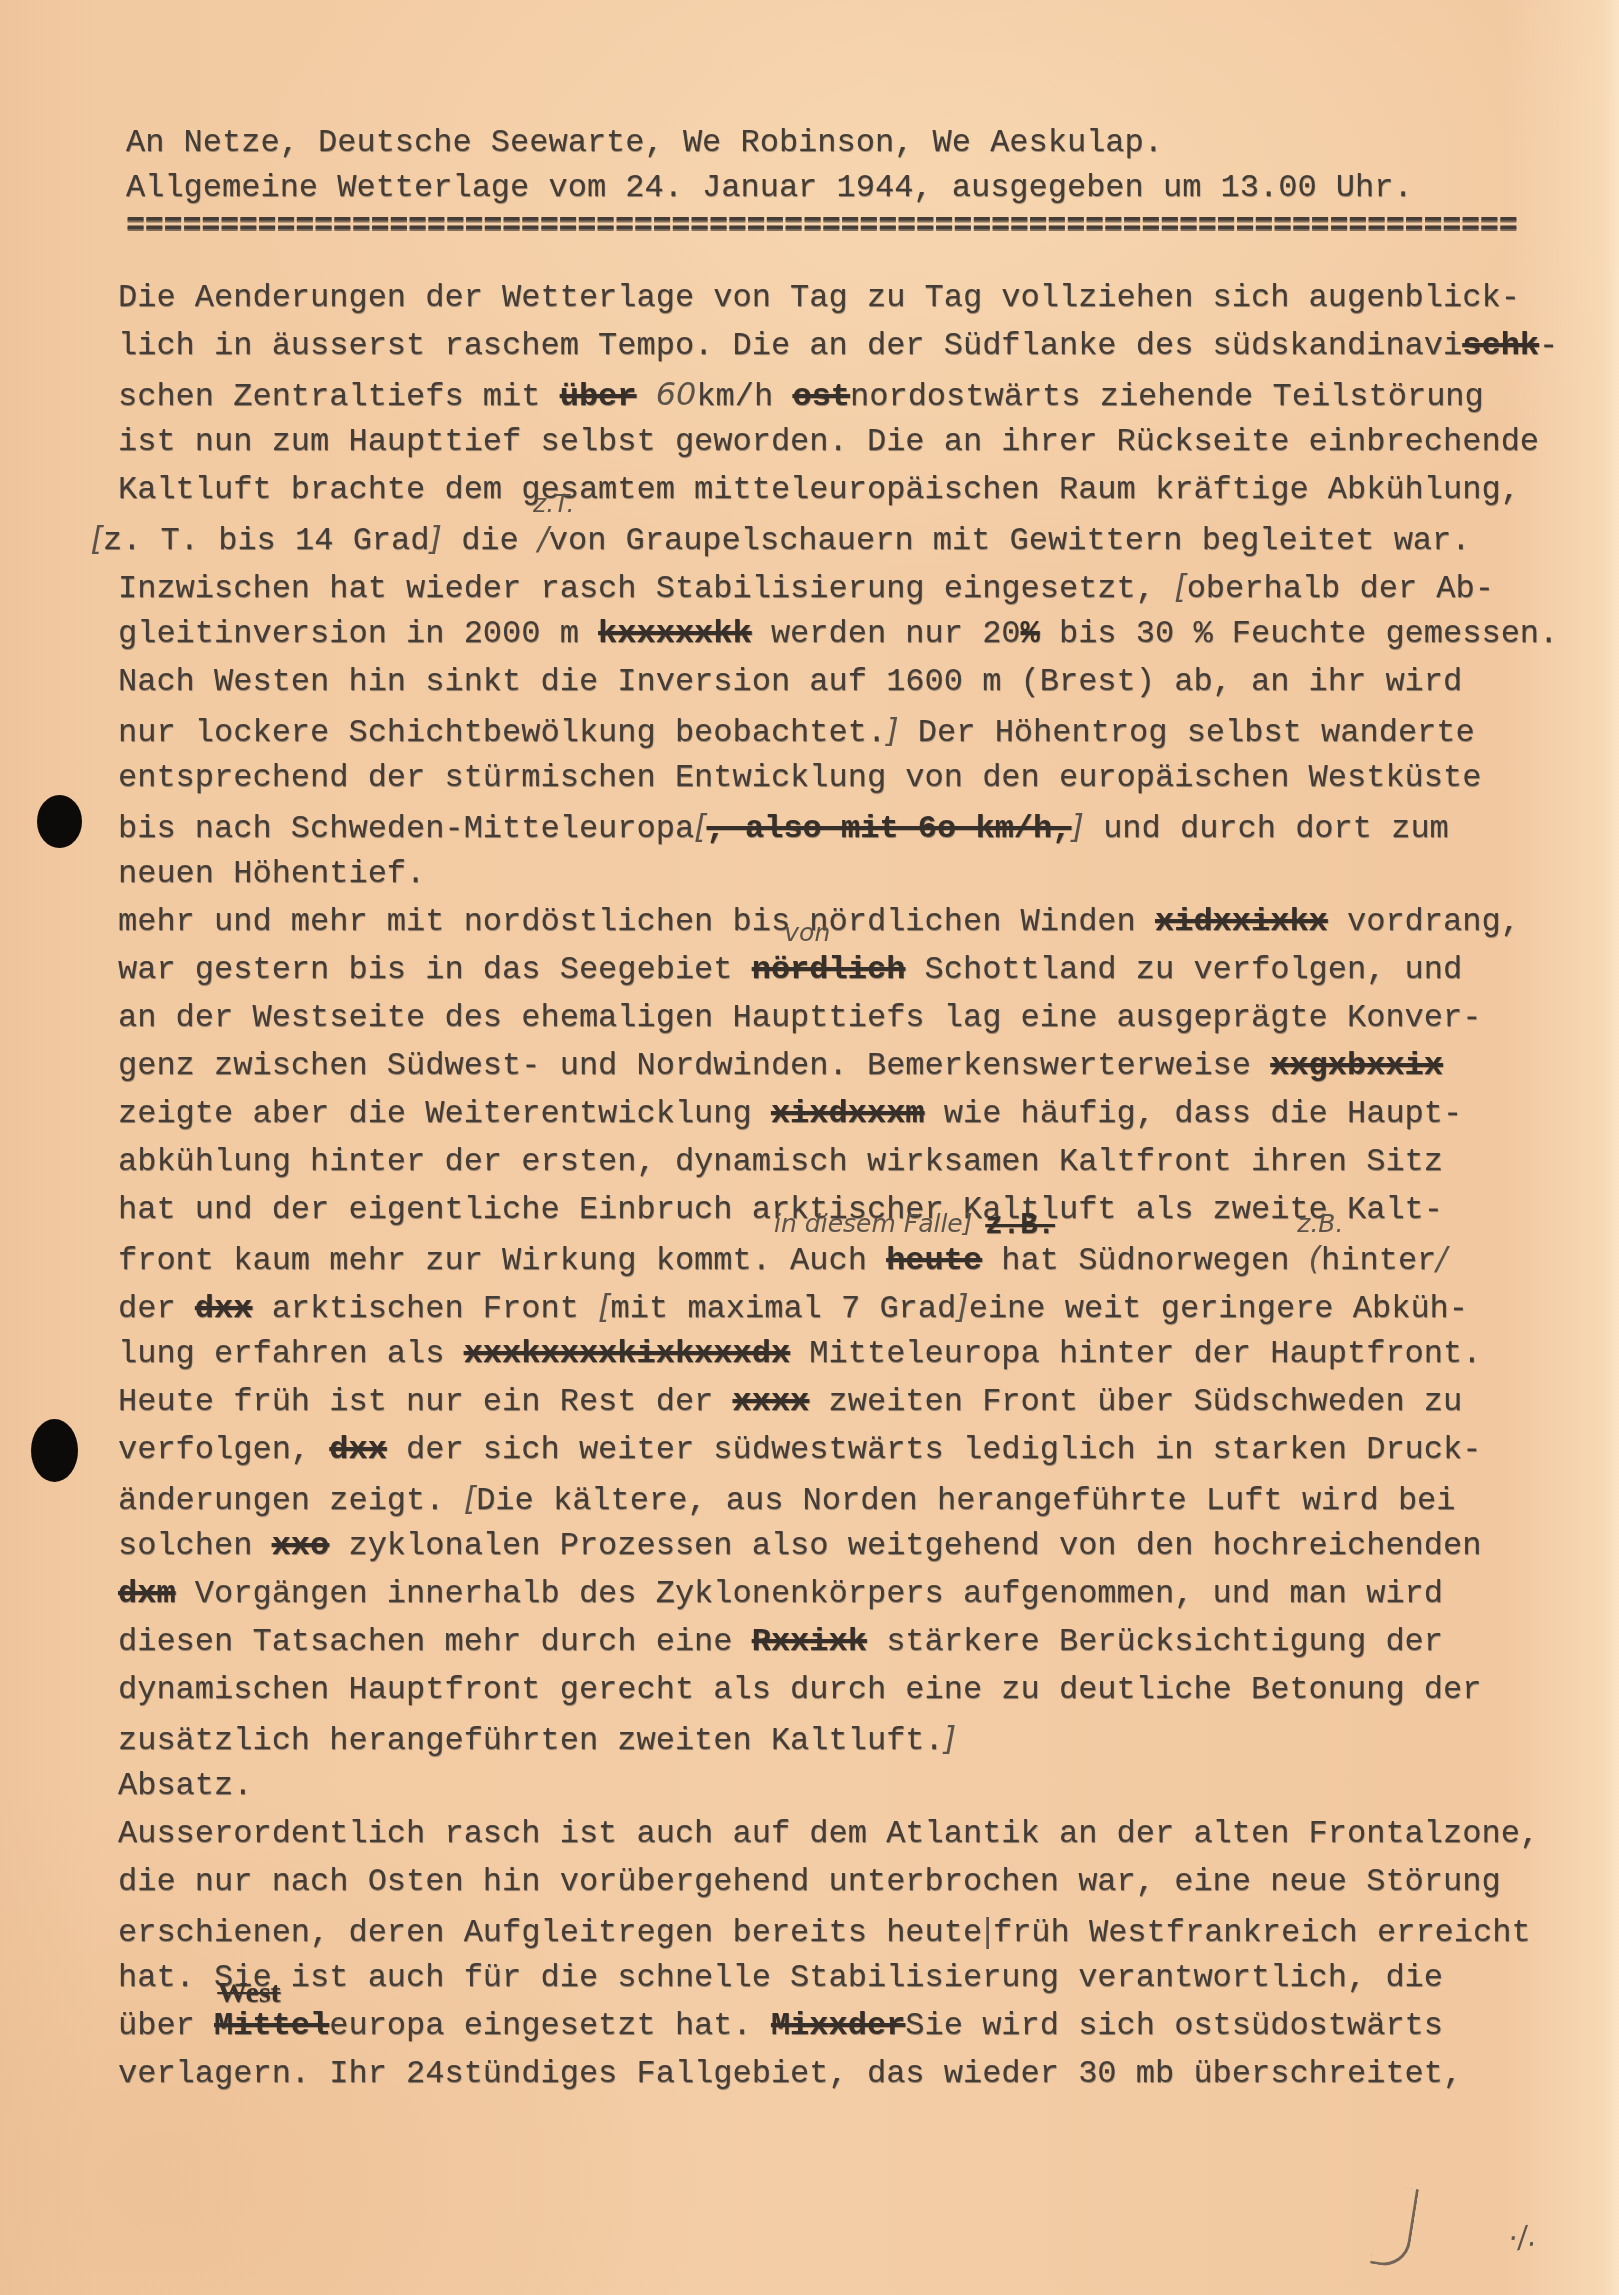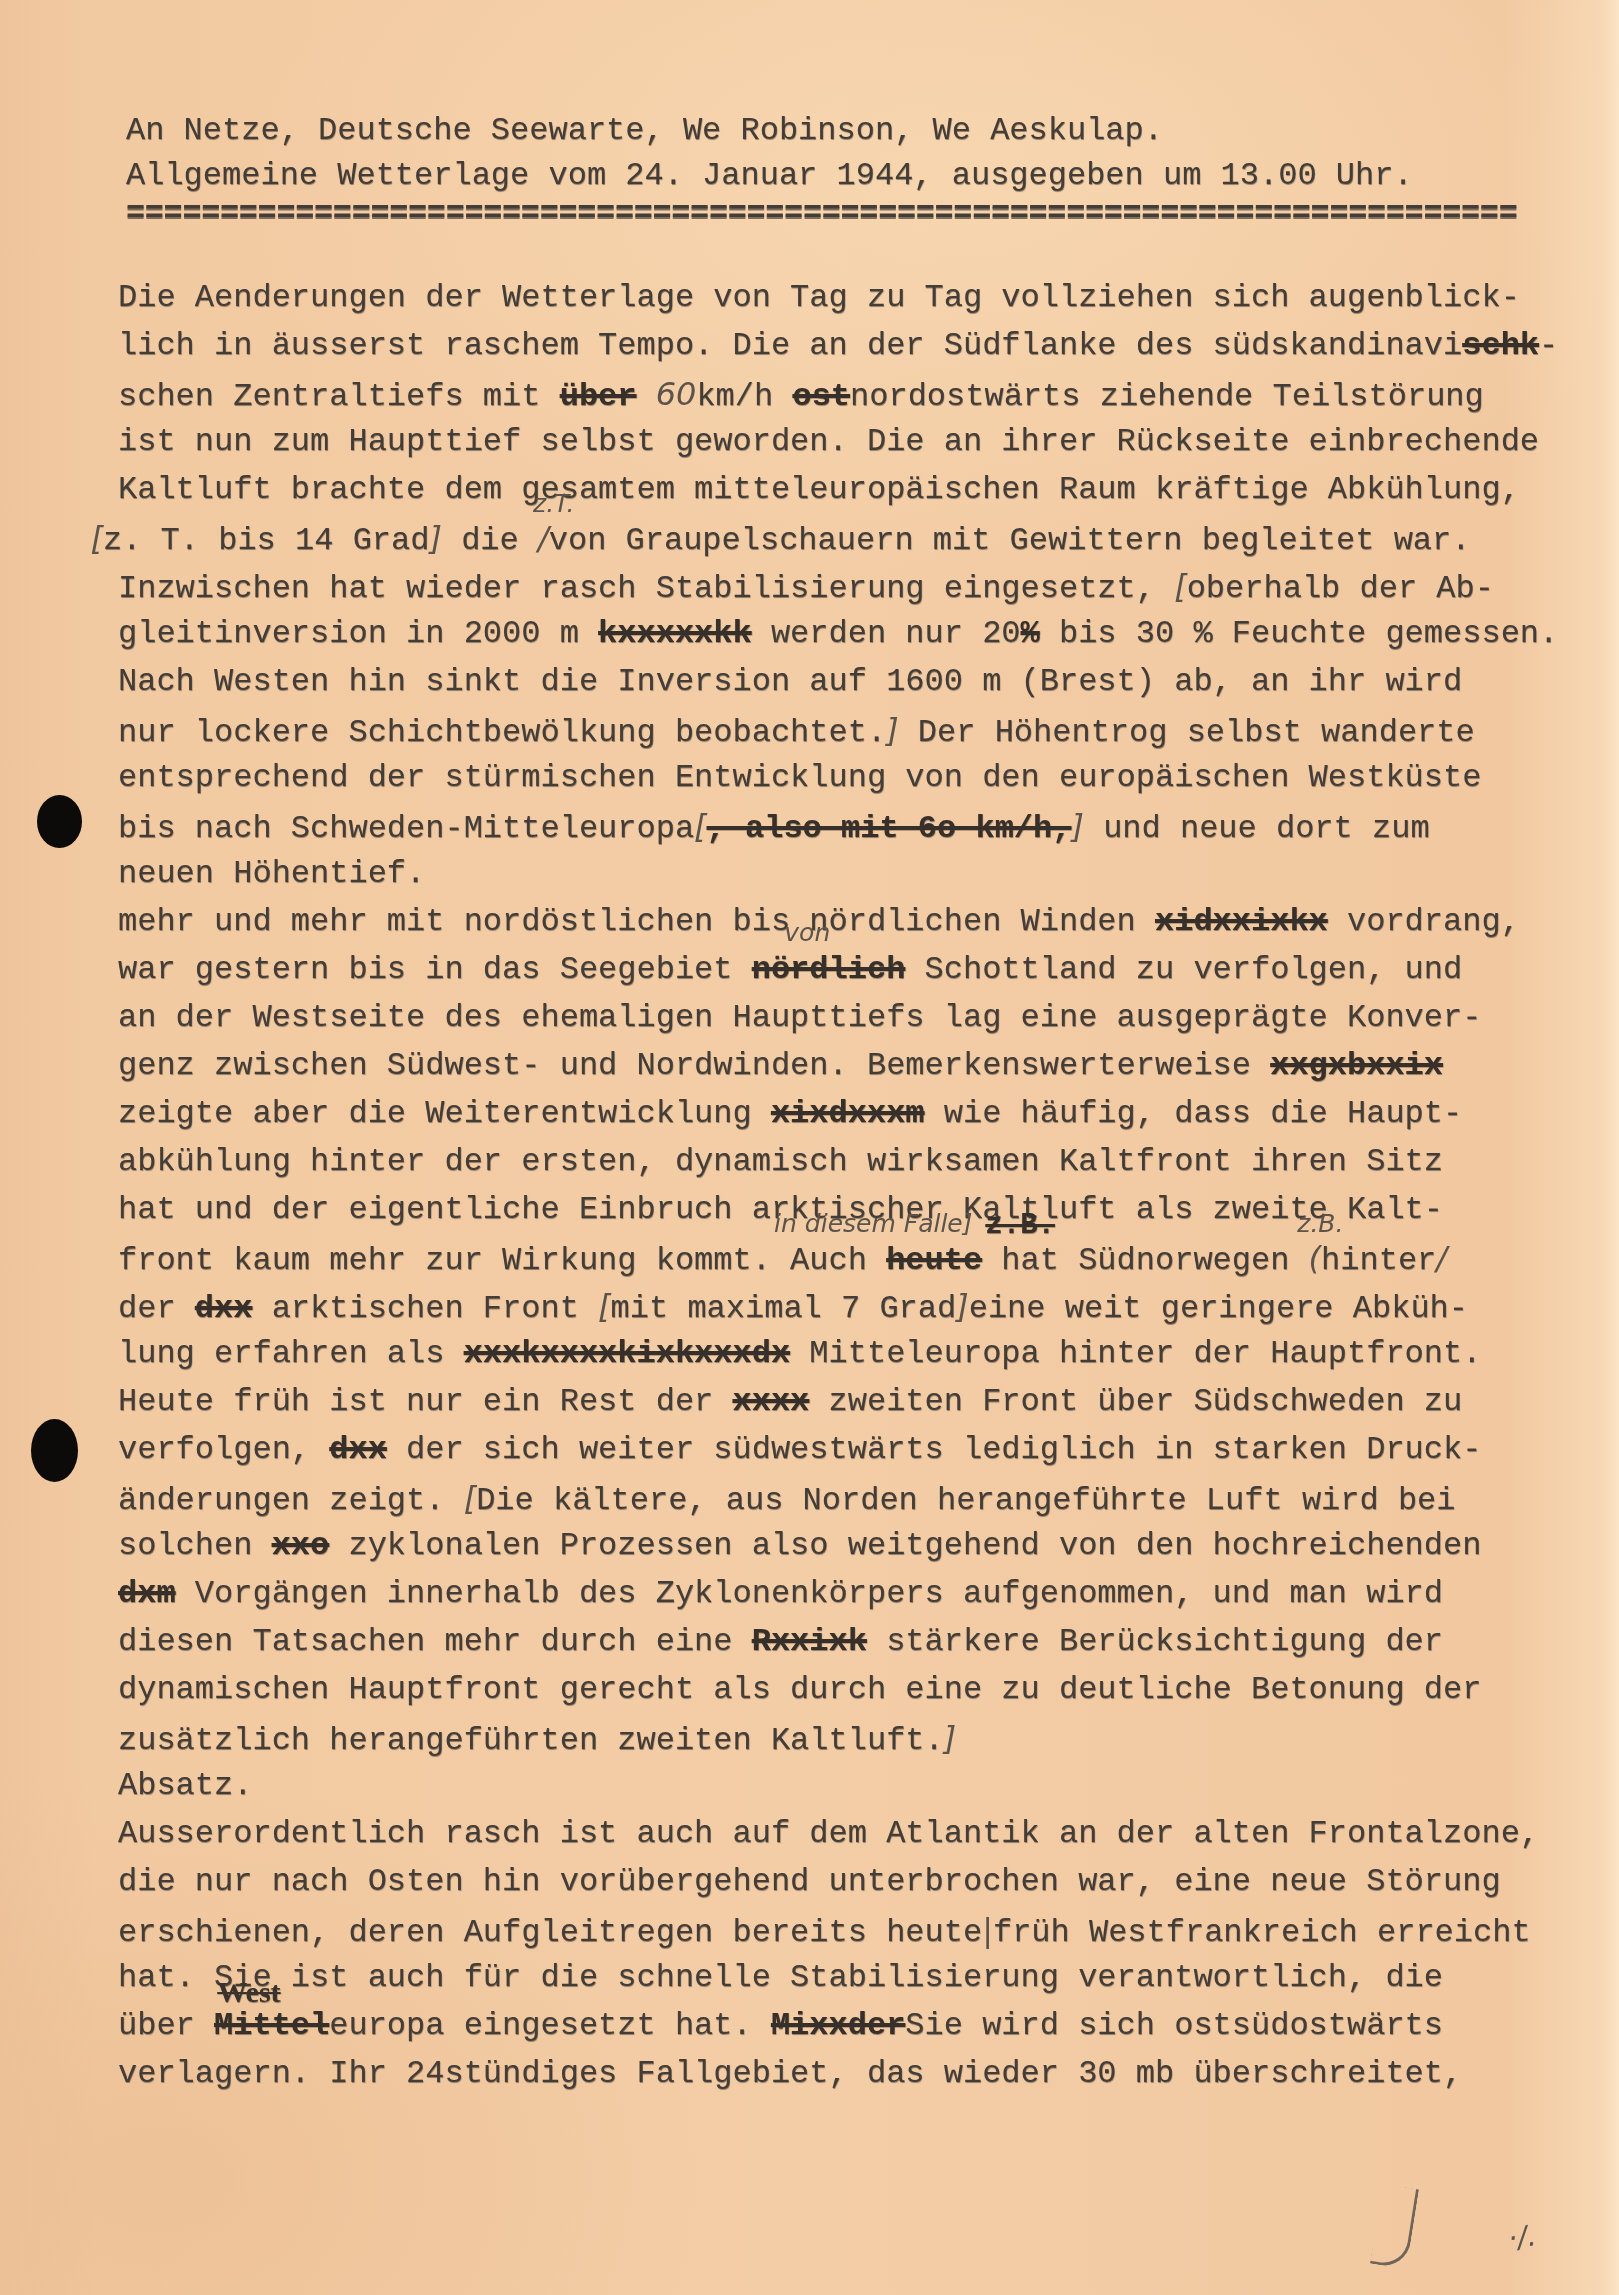--- a/index.html
+++ b/index.html
@@ -10,21 +10,21 @@
     overflow:hidden;
     background:
       radial-gradient(1215px 648px at 60% 8%, rgba(250,222,184,0.55) 0%, rgba(250,222,184,0) 60%),
       radial-gradient(972px 729px at 10% 95%, rgba(232,183,138,0.45) 0%, rgba(232,183,138,0) 55%),
       linear-gradient(90deg, #eec49c 0%, #f2caa2 6%, #f3cda6 50%, #f1c8a0 93%, #f7d8b4 99%, #fbe4c6 100%),
       #f2c9a1;
     font-family:"Liberation Mono","DejaVu Sans Mono",monospace;
     color:#443d37;
   }
   .typed { text-shadow:0.5px 0.6px 0.7px rgba(70,60,50,0.55); }
-  .header { position:absolute; left:126px; top:108px; font-size:32px; }
+  .header { position:absolute; left:126px; top:120px; font-size:32px; }
   .hline { height:45px; line-height:45px; white-space:nowrap; }
   .sep   { height:45px; line-height:32px; white-space:nowrap; font-weight:bold;
            letter-spacing:-0.4px; text-shadow:0 2.4px 0 rgba(64,56,49,0.65); }
   .doc-body { position:absolute; left:118px; top:274px; font-size:32px; }
   .line { height:48px; line-height:48px; white-space:nowrap; }
   .s-n  { }
   .s-x  { font-weight:bold; color:#372f29;
           text-decoration:line-through; text-decoration-thickness:4px; }
   .s-hw, .s-hwl {
           font-family:"DejaVu Sans",sans-serif; font-style:italic;
@@ -74,21 +74,21 @@
       <div class="line"><span class="s-n">lich in äusserst raschem Tempo. Die an der Südflanke des südskandinavi</span><span class="s-x">schk</span><span class="s-n">-</span></div>
       <div class="line"><span class="s-n">schen Zentraltiefs mit </span><span class="s-x">über</span><span class="s-n"> </span><span class="s-hw">60</span><span class="s-n">km/h </span><span class="s-x">ost</span><span class="s-n">nordostwärts ziehende Teilstörung</span></div>
       <div class="line"><span class="s-n">ist nun zum Haupttief selbst geworden. Die an ihrer Rückseite einbrechende</span></div>
       <div class="line"><span class="s-n">Kaltluft brachte dem gesamtem mitteleuropäischen Raum kräftige Abkühlung,</span></div>
       <div class="line"><span class="s-hwl">[</span><span class="s-n">z. T. bis 14 Grad</span><span class="s-hw">]</span><span class="s-n"> die </span><span class="s-up"><span style="left: -4.9px; text-align: right;">z.T.</span></span><span class="s-hw">/</span><span class="s-n">von Graupelschauern mit Gewittern begleitet war.</span></div>
       <div class="line"><span class="s-n">Inzwischen hat wieder rasch Stabilisierung eingesetzt, </span><span class="s-hw">[</span><span class="s-n">oberhalb der Ab-</span></div>
       <div class="line"><span class="s-n">gleitinversion in 2000 m </span><span class="s-x">kxxxxxkk</span><span class="s-n"> werden nur 20</span><span class="s-x">%</span><span class="s-n"> bis 30 % Feuchte gemessen.</span></div>
       <div class="line"><span class="s-n">Nach Westen hin sinkt die Inversion auf 1600 m (Brest) ab, an ihr wird</span></div>
       <div class="line"><span class="s-n">nur lockere Schichtbewölkung beobachtet.</span><span class="s-hw">]</span><span class="s-n"> Der Höhentrog selbst wanderte</span></div>
       <div class="line"><span class="s-n">entsprechend der stürmischen Entwicklung von den europäischen Westküste</span></div>
-      <div class="line"><span class="s-n">bis nach Schweden-Mitteleuropa</span><span class="s-hw">[</span><span class="s-x">, also mit 6o km/h,</span><span class="s-hw">]</span><span class="s-n"> und neue dort zum</span></div>
+      <div class="line"><span class="s-n">bis nach Schweden-Mitteleuropa</span><span class="s-hw">[</span><span class="s-x">, also mit 6o km/h,</span><span class="s-hw">]</span><span class="s-n"> und durch dort zum</span></div>
       <div class="line"><span class="s-n">neuen Höhentief.</span></div>
       <div class="line"><span class="s-n">mehr und mehr mit nordöstlichen bis nördlichen Winden </span><span class="s-x">xidxxixkx</span><span class="s-n"> vordrang,</span></div>
       <div class="line"><span class="s-n">war gestern bis in das Seegebiet </span><span class="s-x">nördlich</span><span class="s-up"><span style="left: -121px;">von</span></span><span class="s-n"> Schottland zu verfolgen, und</span></div>
       <div class="line"><span class="s-n">an der Westseite des ehemaligen Haupttiefs lag eine ausgeprägte Konver-</span></div>
       <div class="line"><span class="s-n">genz zwischen Südwest- und Nordwinden. Bemerkenswerterweise </span><span class="s-x">xxgxbxxix</span></div>
       <div class="line"><span class="s-n">zeigte aber die Weiterentwicklung </span><span class="s-x">xixdxxxm</span><span class="s-n"> wie häufig, dass die Haupt-</span></div>
       <div class="line"><span class="s-n">abkühlung hinter der ersten, dynamisch wirksamen Kaltfront ihren Sitz</span></div>
       <div class="line"><span class="s-n">hat und der eigentliche Einbruch arktischer Kaltluft als zweite Kalt-</span></div>
       <div class="line"><span class="s-n">front kaum mehr zur Wirkung kommt. </span><span class="s-up"><span style="left: -16px;">in diesem Falle]</span></span><span class="s-n">Auch </span><span class="s-x">heute</span><span class="s-upx"><span style="left: 3.2px;">z.B.</span></span><span class="s-n"> hat Südnorwegen </span><span class="s-up"><span style="left: -11.3px;">z.B.</span></span><span class="s-hw">(</span><span class="s-n">hinter</span><span class="s-hw">/</span></div>
       <div class="line"><span class="s-n">der </span><span class="s-x">dxx</span><span class="s-n"> arktischen Front </span><span class="s-hw">[</span><span class="s-n">mit maximal 7 Grad</span><span class="s-hw">]</span><span class="s-n">eine weit geringere Abküh-</span></div>

